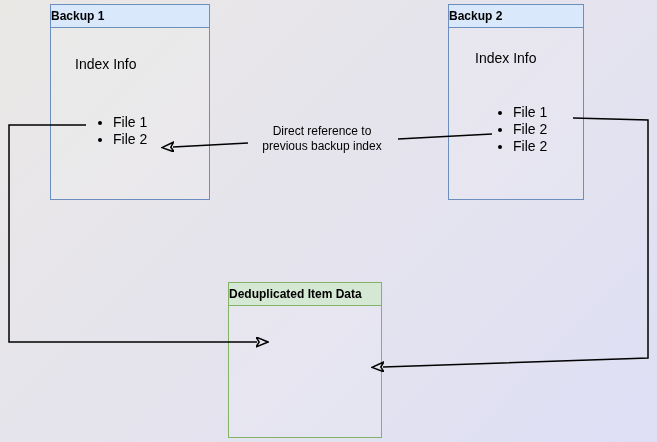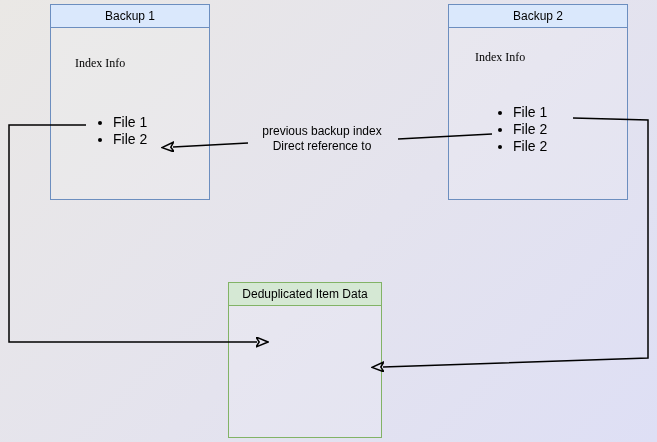--- a/index.html
+++ b/index.html
@@ -19,35 +19,33 @@
   }
   .box{
     position:absolute;
     border:1px solid var(--blue-border);
     box-sizing:border-box;
     background:rgba(255,255,255,0.12);
   }
   .box .titlebar{
     height:22px;
     line-height:22px;
-    text-align:center;
     font-size:12px;
-    font-weight:normal;
+    font-weight:bold;
     color:#000;
     background:var(--blue-fill);
     border-bottom:1px solid var(--blue-border);
   }
   .box.green{border-color:var(--green-border);}
   .box.green .titlebar{background:var(--green-fill);border-bottom-color:var(--green-border);}
   .heading{
     position:absolute;
-    font-size:12px;
+    font-size:14px;
     color:#000;
     white-space:nowrap;
-    font-family:Liberation Serif, serif;
   }
   ul.filelist{
     position:absolute;
     margin:0;
     padding:0 0 0 17px;
     list-style:disc outside;
     font-size:14px;
     color:#000;
   }
   ul.filelist li{line-height:17px; white-space:nowrap;}
@@ -80,21 +78,21 @@
 
   <div class="box" style="left:50px; top:4px; width:160px; height:196px;">
     <div class="titlebar">Backup 1</div>
   </div>
   <div class="heading" style="left:75px; top:56px;">Index Info</div>
   <ul class="filelist" style="left:96px; top:114px;">
     <li>File 1</li>
     <li>File 2</li>
   </ul>
 
-  <div class="box" style="left:448px; top:4px; width:180px; height:196px;">
+  <div class="box" style="left:448px; top:4px; width:136px; height:196px;">
     <div class="titlebar">Backup 2</div>
   </div>
   <div class="heading" style="left:475px; top:50px;">Index Info</div>
   <ul class="filelist" style="left:496px; top:104px;">
     <li>File 1</li>
     <li>File 2</li>
     <li>File 2</li>
   </ul>
 
   <div class="box green" style="left:228px; top:282px; width:154px; height:156px;">
@@ -110,17 +108,17 @@
 
     <polyline points="86,125 9,125 9,342 257,342" marker-end="url(#arrowhead)"></polyline>
 
     <polyline points="573,118 648,120 648,358 383,367" marker-end="url(#arrowhead)"></polyline>
 
     <polyline points="492,134 398,139"></polyline>
     <polyline points="248,143 173,147" marker-end="url(#arrowhead)"></polyline>
   </svg>
 
   <div class="annotation">
+    <div>Direct reference to</div>
     <div>previous backup index</div>
-    <div>Direct reference to</div>
   </div>
 
 </div>
 
 </body></html>

